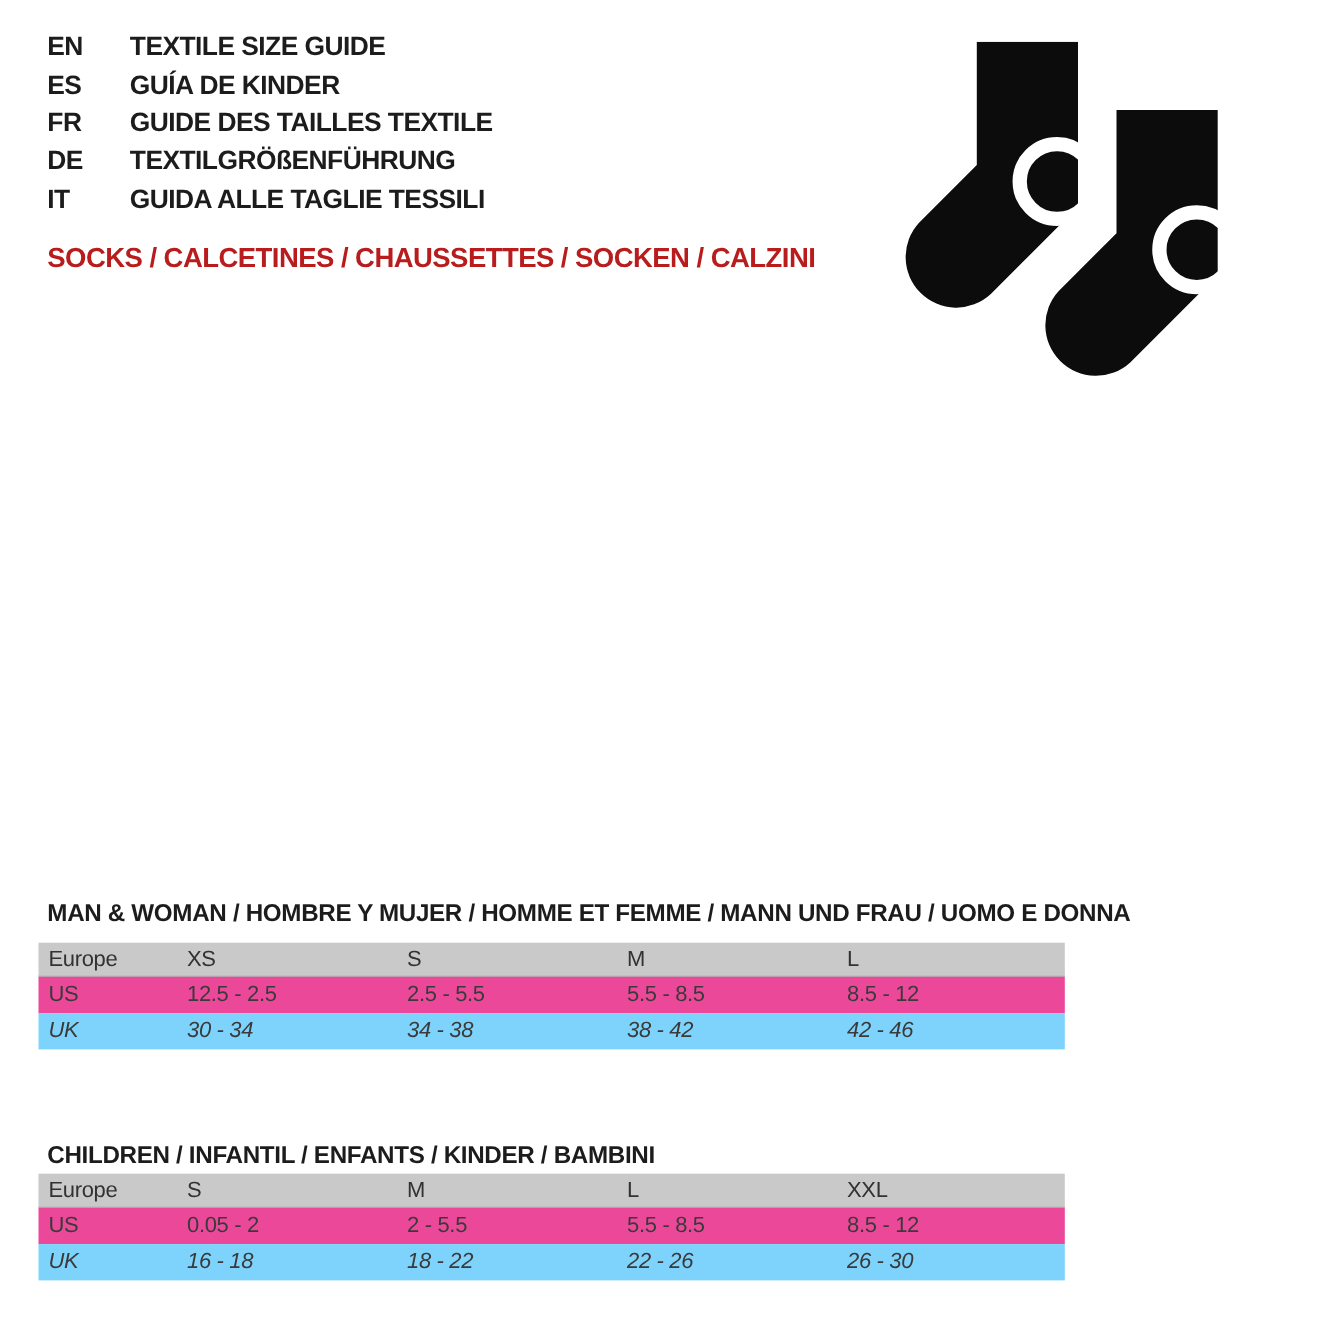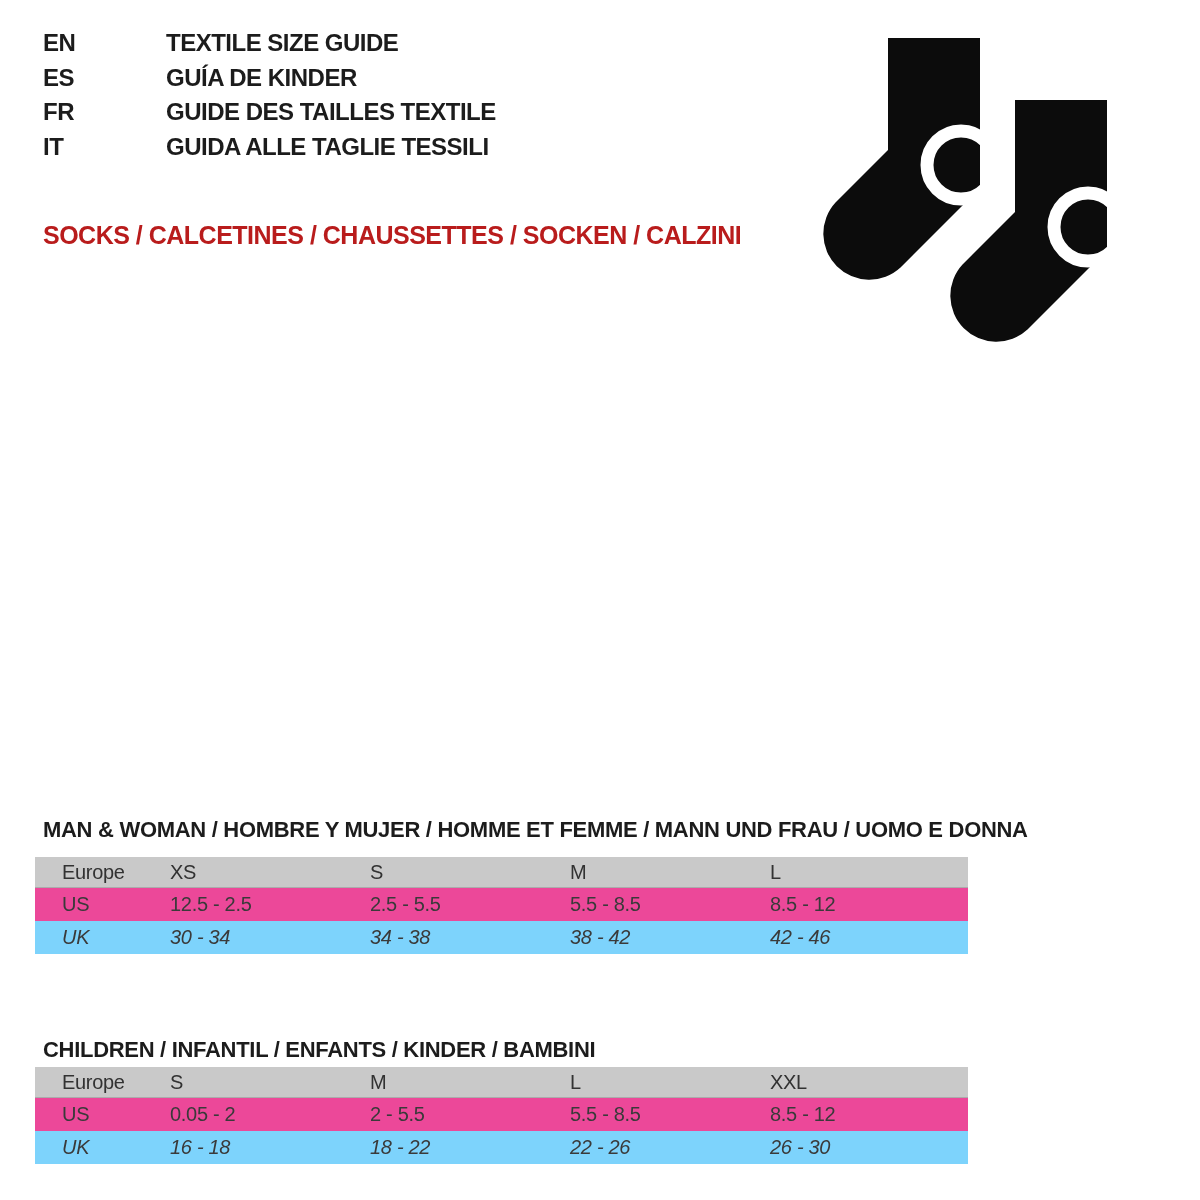--- a/index.html
+++ b/index.html
@@ -19,21 +19,20 @@
   }
   .lang-row {
     display: flex;
     height: 34.6px;
     align-items: center;
     font-weight: bold;
     font-size: 24px;
     letter-spacing: -0.5px;
     color: #1c1c1c;
     white-space: nowrap;
-    gap: 48px;
   }
   .lang-code { width: 75px; flex: 0 0 75px; }
 
   .product-line {
     position: absolute;
     left: 43px;
     top: 221px;
     font-weight: bold;
     font-size: 25px;
     letter-spacing: -0.5px;
@@ -77,37 +76,41 @@
   .t-row.head {
     height: 31px;
     background: #c9c9c9;
     border-bottom: 1px solid #ababab;
     color: #323232;
   }
   .t-row.body { height: 33px; }
   .t-row.odd  { background: #ec4899; }
   .t-row.even { background: #7dd3fc; font-style: italic; }
   .cell { white-space: nowrap; }
-  .cell.first { text-align: left; padding-left: 27px; }
+  .cell.first { text-align: left; padding-left: 9px; }
 </style>
 </head>
 <body>
 
 <div class="lang-block">
   <div class="lang-row">
     <span class="lang-code">EN</span>
     <span class="lang-label">TEXTILE SIZE GUIDE</span>
   </div>
   <div class="lang-row">
     <span class="lang-code">ES</span>
     <span class="lang-label">GUÍA DE KINDER</span>
   </div>
   <div class="lang-row">
     <span class="lang-code">FR</span>
     <span class="lang-label">GUIDE DES TAILLES TEXTILE</span>
+  </div>
+  <div class="lang-row">
+    <span class="lang-code">DE</span>
+    <span class="lang-label">TEXTILGRÖßENFÜHRUNG</span>
   </div>
   <div class="lang-row">
     <span class="lang-code">IT</span>
     <span class="lang-label">GUIDA ALLE TAGLIE TESSILI</span>
   </div>
 </div>
 
 <div class="product-line">SOCKS / CALCETINES / CHAUSSETTES / SOCKEN / CALZINI</div>
 
 <svg class="socks-icon" viewBox="0 0 310 355" xmlns="http://www.w3.org/2000/svg" aria-hidden="true">

